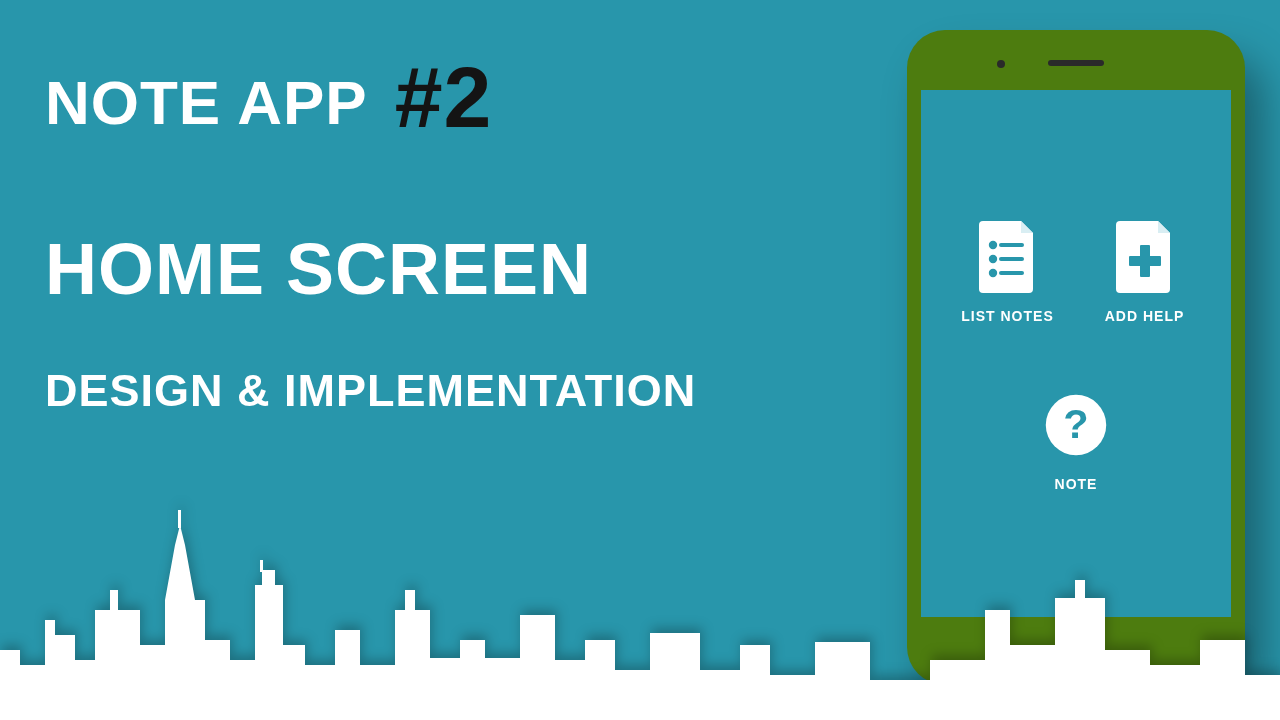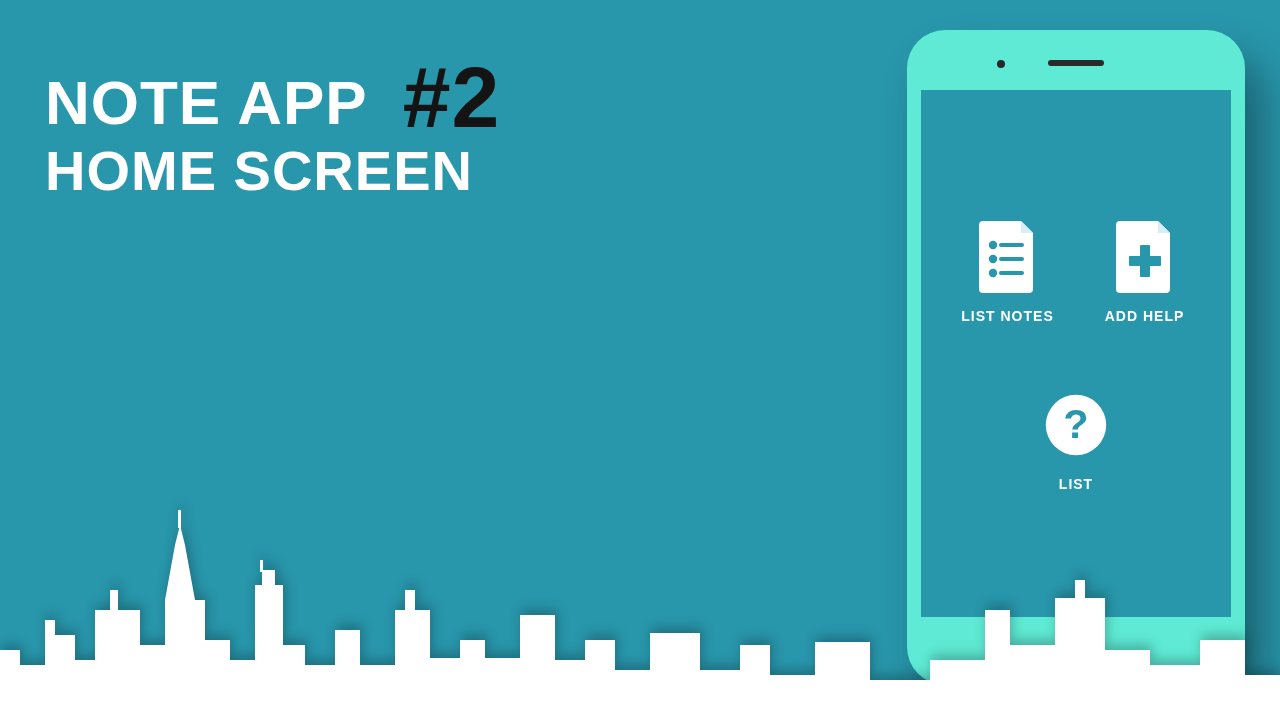--- a/index.html
+++ b/index.html
@@ -14,50 +14,51 @@
     left: 45px;
     top: 60px;
     color: #fff;
   }
   .line1 {
     font-size: 62px;
     font-weight: 700;
     letter-spacing: 1px;
     display: flex;
     align-items: baseline;
-    gap: 35px;
+    gap: 27px;
   }
   .line1 .hash {
     color: #141414;
     font-size: 86px;
     font-weight: 900;
     line-height: 0.8;
     position: relative;
     top: 3px;
   }
   .line2 {
-    font-size: 56px;
+    margin-top: 90px;
+    font-size: 72px;
     font-weight: 700;
     letter-spacing: 1px;
   }
   .line3 {
     margin-top: 55px;
     font-size: 45px;
     font-weight: 700;
     letter-spacing: 1px;
   }
 
   
   .phone {
     position: absolute;
     right: 35px;
     top: 30px;
     width: 338px;
     height: 655px;
-    background: #5eead4;
+    background: #4d7c0f;
     border-radius: 38px;
     box-shadow: 18px 28px 40px rgba(0,0,0,.35);
   }
   .phone::before { 
     content: "";
     position: absolute;
     top: 30px;
     left: 50%;
     transform: translateX(-50%);
     width: 56px;
@@ -132,20 +133,21 @@
 </style>
 </head>
 <body>
 
 <div class="content">
   <div class="line1">
     <span>NOTE APP</span>
     <span class="hash">#2</span>
   </div>
   <div class="line2">HOME SCREEN</div>
+  <div class="line3">DESIGN &amp; IMPLEMENTATION</div>
 </div>
 
 <div class="phone">
   <div class="screen">
     <div class="row">
 
       <div class="item">
         <span class="icon">
           <svg viewBox="0 0 60 72" width="60" height="72">
             <path fill="#fff" d="M5 0 h38 l12 12 v56 a4 4 0 0 1 -4 4 H5 a4 4 0 0 1 -4 -4 V4 a4 4 0 0 1 4 -4 z"></path>
@@ -180,21 +182,21 @@
     </div>
     <div class="row">
 
       <div class="item">
         <span class="icon">
           <svg viewBox="0 0 72 72" width="68" height="68">
             <circle cx="36" cy="36" r="32" fill="#fff"></circle>
             <text x="36" y="50" text-anchor="middle" font-family="Arial" font-size="44" font-weight="900" fill="#2896ab">?</text>
           </svg>
         </span>
-        <span class="label">LIST</span>
+        <span class="label">NOTE</span>
       </div>
 
 
     </div>
   </div>
   <div class="home-btn"></div>
 </div>
 
 <svg class="skyline" viewBox="0 0 1280 230" preserveAspectRatio="none">
   <path fill="#ffffff" d="

